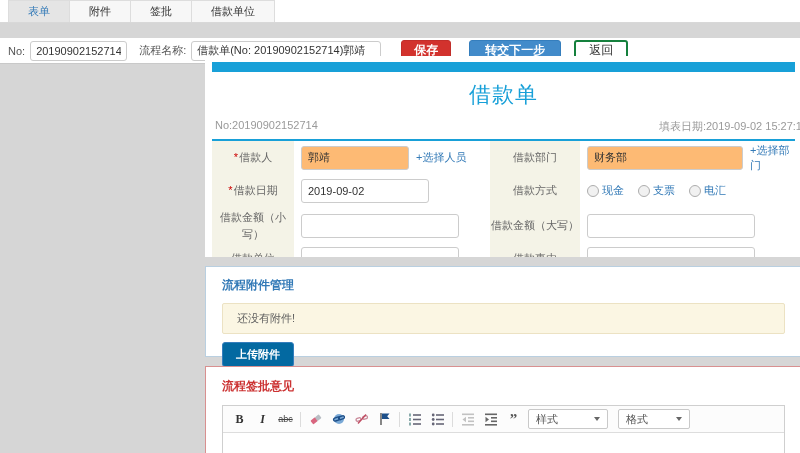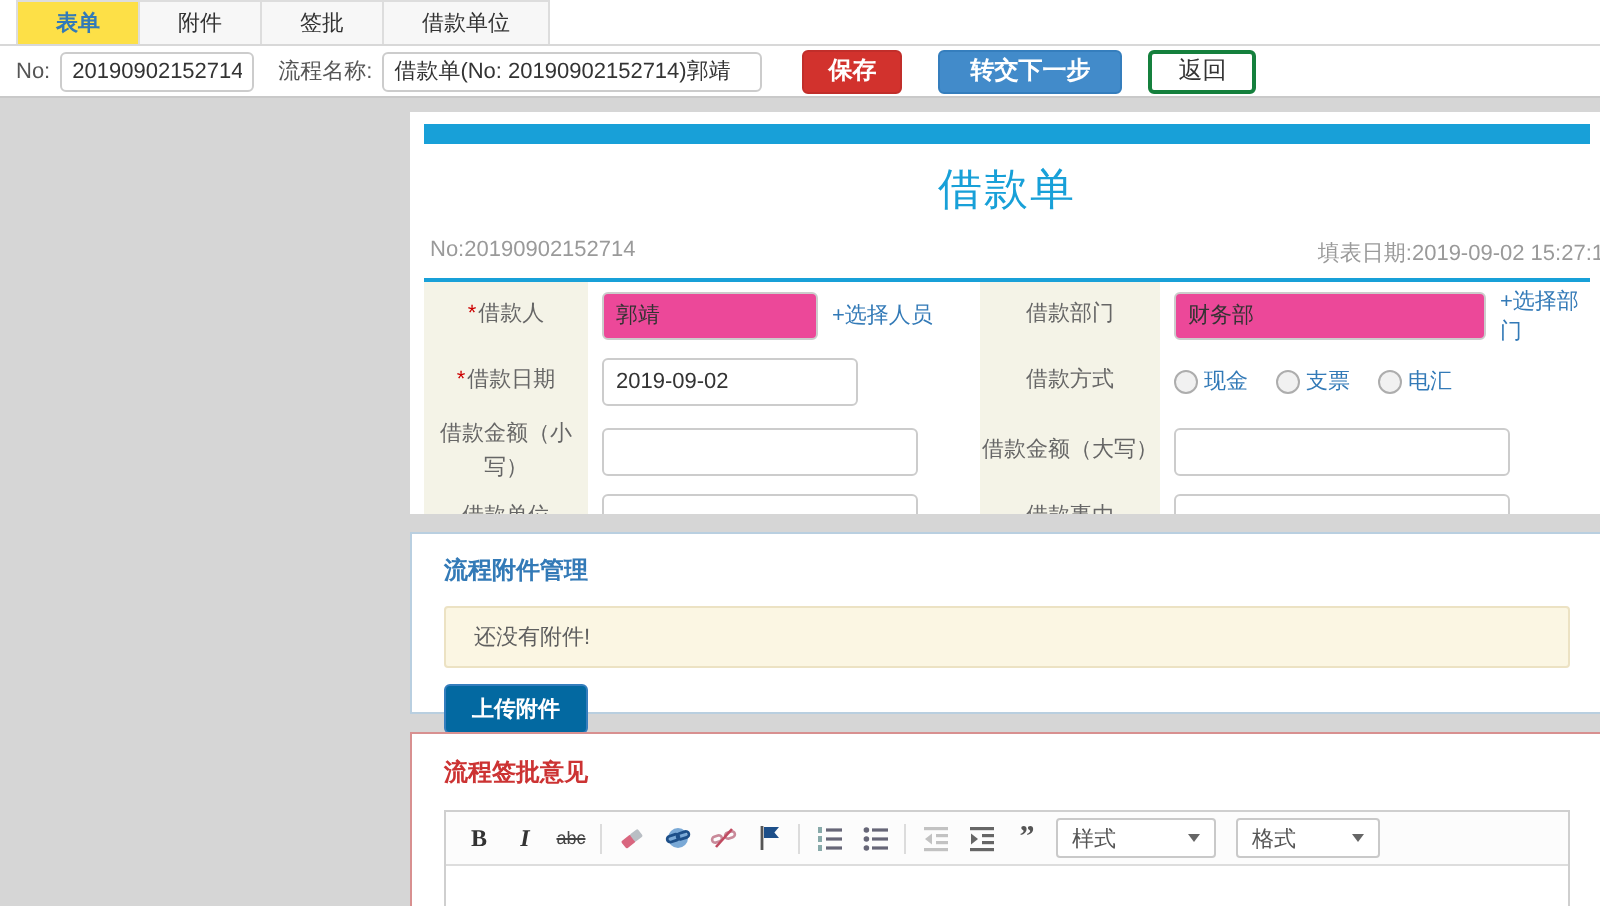--- a/index.html
+++ b/index.html
@@ -5,24 +5,24 @@
   * { margin:0; padding:0; box-sizing:border-box; }
   html,body { width:800px; height:453px; overflow:hidden; background:#d6d6d6;
     font-family:"Liberation Sans","DejaVu Sans",sans-serif; }
 
   
   .tabbar { position:absolute; left:0; top:0; width:800px; height:23px; background:#fff;
     border-bottom:1px solid #d8d8d8; display:flex; align-items:stretch; padding-left:8px; }
   .tab { display:flex; align-items:center; padding:0 19px; font-size:11px; color:#333;
     background:#f7f7f7; border:1px solid #ddd; border-bottom:none; margin-left:-1px; cursor:pointer; }
   .tab:first-child { margin-left:0; }
-  .tab.active { background:#fde047; color:#337ab7; font-weight:bold; }
-
-  
-  .actionbar { position:absolute; left:0; top:23px; width:800px; height:26px; background:#fff;
+  .tab.active { background:#e5e5e5; color:#337ab7; font-weight:normal; }
+
+  
+  .actionbar { position:absolute; left:0; top:38px; width:800px; height:26px; background:#fff;
     border-bottom:1px solid #c9c9c9; display:flex; align-items:center; padding:0 8px; font-size:11px; color:#555; }
   .actionbar label { margin-right:5px; }
   .inp { height:20px; border:1px solid #ccc; border-radius:3px; font-size:11px; color:#333;
     padding:0 5px; font-family:inherit; }
   .inp-no { width:97px; margin-right:12px; }
   .inp-name { width:190px; }
   .btn { height:22px; font-size:12px; font-weight:bold; border-radius:3px; padding:0 12px; cursor:pointer;
     font-family:inherit; }
   .btn-save { margin-left:20px; background:#d2322d; border:1px solid #c12e2a; color:#fff; }
   .btn-forward { margin-left:18px; background:#428bca; border:1px solid #357ebd; color:#fff; padding:0 15px; }
@@ -41,21 +41,21 @@
 
   
   .fields { margin:0 7px; display:grid; grid-template-columns:82px 196px 90px 1fr;
     grid-template-rows:33px 33px 37px 29px; }
   .cell-label { background:#f4f3e7; display:flex; align-items:center; justify-content:center;
     text-align:center; color:#666; font-size:11px; padding:0 1px; line-height:1.5; }
   .cell-input { background:#fff; display:flex; align-items:center; padding-left:7px; gap:7px; font-size:11px; }
   .req { color:#cc0000; margin-right:1px; }
   input.field { height:24px; border:1px solid #ccc; border-radius:3px; padding:0 6px; font-size:11px;
     color:#333; font-family:inherit; background:#fff; }
-  input.ro { background:#ec4899; }
+  input.ro { background:#fdba74; }
   .w-borrower { width:108px; } .w-dept { width:170px; } .w-date { width:128px; }
   .w-left { width:158px; } .w-right { width:168px; }
   a.chooser { color:#337ab7; text-decoration:none; font-size:11px; cursor:pointer; }
   .radio-opt { display:inline-flex; align-items:center; gap:3px; margin-right:7px; color:#337ab7; cursor:pointer; }
   .radio-circle { width:12px; height:12px; border-radius:50%; border:1px solid #adadad; background:#f1f1f1; display:inline-block; }
 
   
   .section-title-blue { font-size:12px; font-weight:bold; color:#337ab7; }
   .alert-empty { margin-top:9px; background:#fbf6e3; border:1px solid #ece2c3; color:#5f5f5f;
     font-size:11px; padding:7px 14px; border-radius:2px; }

